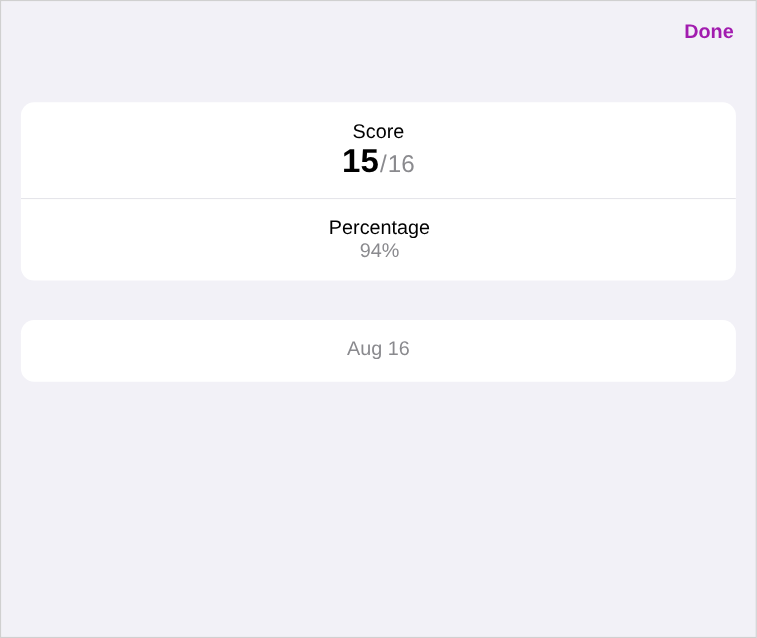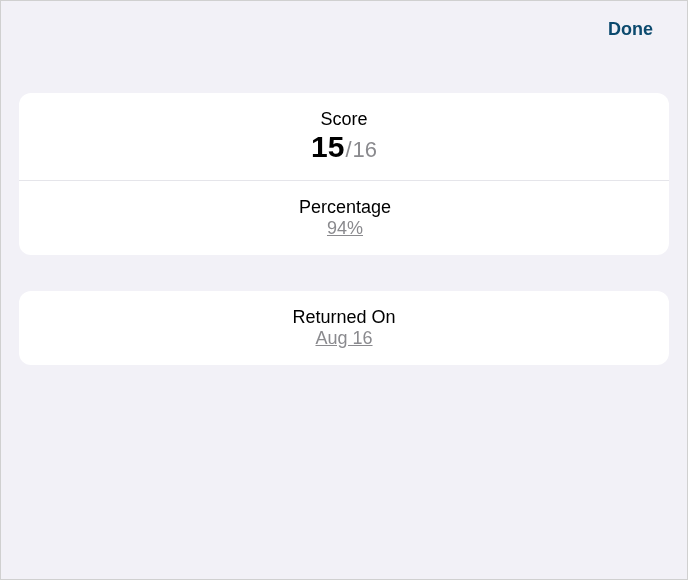--- a/index.html
+++ b/index.html
@@ -22,24 +22,24 @@
       align-items: center;
       justify-content: center;
     }
     .title {
       font-size: 18px;
       font-weight: 600;
       color: #000;
     }
     .done-btn {
       position: absolute;
-      right: 34px;
+      right: 20px;
       top: 50%;
       transform: translateY(-50%);
-      color: #0c4a6e;
+      color: #a21caf;
       font-size: 18px;
       font-weight: 600;
       cursor: pointer;
       background: none;
       border: none;
       font-family: inherit;
     }
     .content {
       padding: 36px 18px 0 18px;
     }
@@ -61,21 +61,20 @@
       border-top: 1px solid #e5e5ea;
       padding-left: 20px;
     }
     .row-label {
       font-size: 18px;
       color: #000;
     }
     .row-value {
       font-size: 18px;
       color: #8a8a8e;
-      text-decoration: underline;
     }
     .score-value {
       display: flex;
       align-items: baseline;
     }
     .score-earned {
       font-size: 30px;
       font-weight: 700;
       color: #000;
     }
@@ -108,18 +107,17 @@
       </span>
     </div>
     <div class="row">
       <span class="row-label">Percentage</span>
       <span class="row-value">94%</span>
     </div>
   </div>
 
   <div class="card">
     <div class="row">
-      <span class="row-label">Returned On</span>
       <span class="row-value">Aug 16</span>
     </div>
   </div>
 
 </div>
 
 </body></html>

